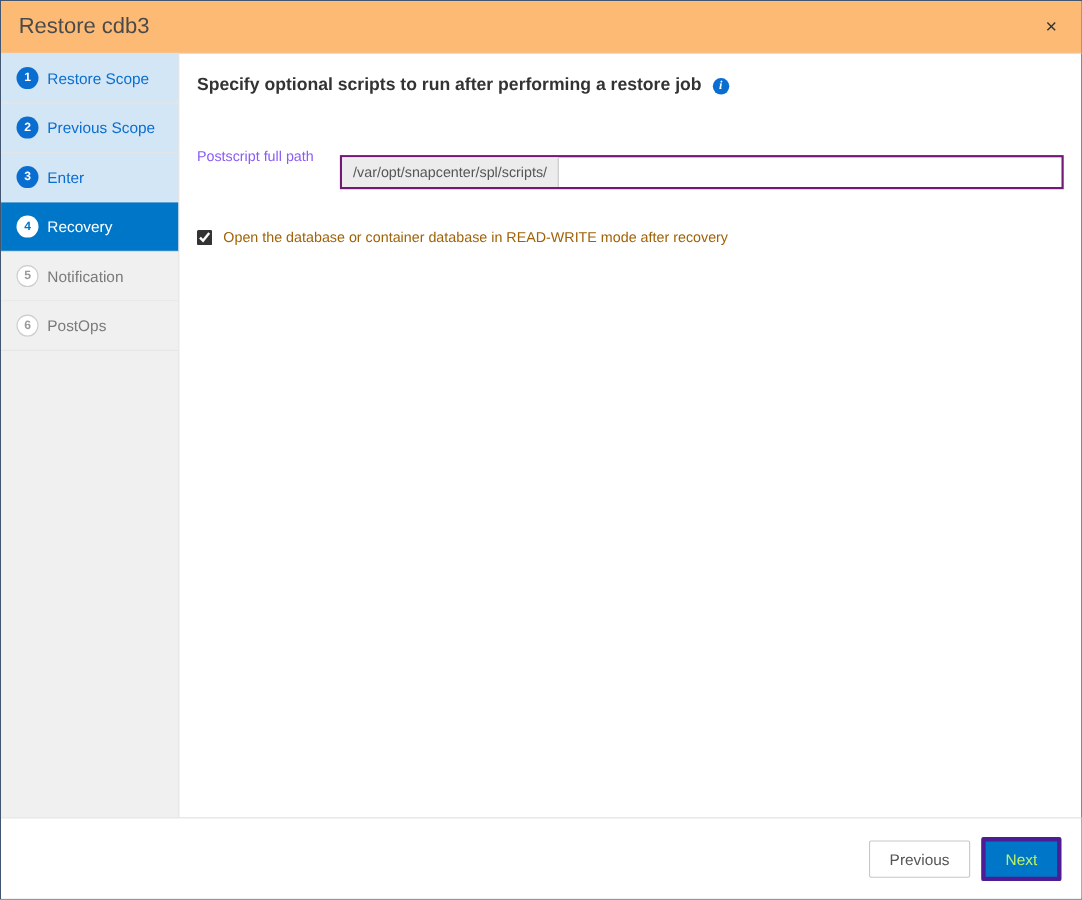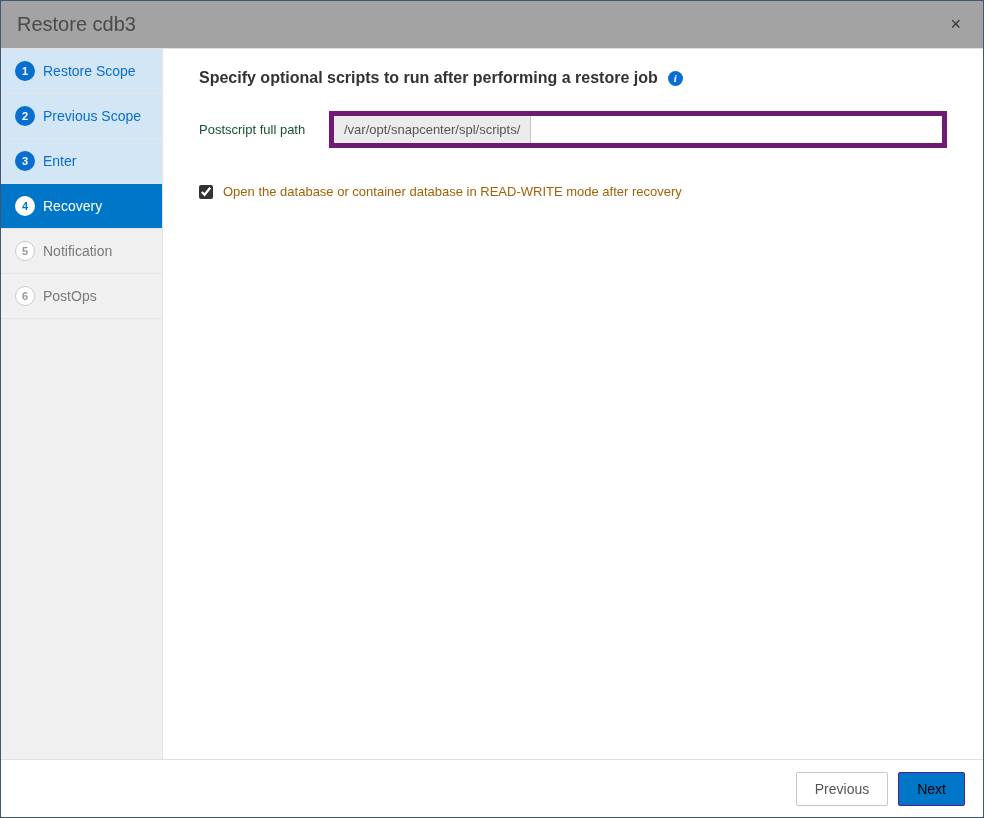--- a/index.html
+++ b/index.html
@@ -5,21 +5,21 @@
     * { box-sizing: border-box; margin: 0; padding: 0; }
     html, body { width: 984px; height: 818px; font-family: "Segoe UI", "Helvetica Neue", Arial, sans-serif; }
     .dialog {
       width: 984px; height: 818px;
       border: 1px solid #43566f;
       display: flex; flex-direction: column;
       background: #fff;
     }
     .titlebar {
       height: 48px; display: flex; align-items: center; justify-content: space-between;
-      padding: 0 16px; border-bottom: 1px solid #e0e0e0; background: #a3a3a3;
+      padding: 0 16px; border-bottom: 1px solid #e0e0e0; background: #fdba74;
     }
     .titlebar h1 { font-size: 20px; font-weight: 400; color: #4a4a4a; }
     .close { font-size: 18px; color: #333; cursor: pointer; padding: 4px 6px; }
     .body { flex: 1; display: flex; min-height: 0; }
     .sidebar {
       width: 162px; background: #f0f0f0; border-right: 1px solid #e5e5e5;
       display: flex; flex-direction: column;
     }
     .step {
       display: flex; align-items: center; gap: 8px;
@@ -30,54 +30,54 @@
       width: 20px; height: 20px; border-radius: 50%;
       display: flex; align-items: center; justify-content: center;
       font-size: 11px; font-weight: 600;
     }
     .step.completed { background: #d3e6f5; color: #0a6ed1; }
     .step.completed .num { background: #0a6ed1; color: #fff; }
     .step.current { background: #0076c8; color: #fff; }
     .step.current .num { background: #fff; color: #0076c8; }
     .step.upcoming { background: #f0f0f0; color: #7a7a7a; }
     .step.upcoming .num { background: #fff; color: #999; border: 1px solid #ccc; width: 20px; height: 20px; }
-    .main { flex: 1; padding: 20px 36px; display: flex; flex-direction: column; }
+    .main { flex: 1; padding: 20px 16px; display: flex; flex-direction: column; }
     .main-heading { font-size: 16px; font-weight: 600; color: #333; margin-bottom: 24px; display: flex; align-items: center; gap: 10px; }
     .info-icon {
       width: 15px; height: 15px; border-radius: 50%; background: #0a6ed1;
       color: #fff; font-size: 11px; font-weight: 700; display: inline-flex;
       align-items: center; justify-content: center; font-family: Georgia, serif; font-style: italic;
     }
     .form-row { display: flex; align-items: center; margin-bottom: 16px; }
-    .form-label { width: 130px; font-size: 13px; color: #14532d; }
-    .path-group { flex: 1; display: flex; border: 5px solid #701a75; }
+    .form-label { width: 130px; font-size: 13px; color: #8b5cf6; }
+    .path-group { flex: 1; display: flex; border: 2px solid #701a75; margin-top: 30px; }
     .path-prefix {
       background: #ececec; padding: 6px 10px; font-size: 13px; color: #555;
       border-right: 1px solid #c7c7c7; white-space: nowrap;
     }
     .path-input {
       flex: 1; border: none; padding: 6px 8px; font-size: 13px; outline: none;
     }
     .path-input::placeholder { color: #9a9a9a; }
     .args-input {
       flex: 1; border: 1px solid #c7c7c7; padding: 6px 8px; font-size: 13px; outline: none;
     }
     .checkbox-row { display: flex; align-items: center; gap: 10px; margin-top: 20px; }
     .checkbox-row input[type=checkbox] { width: 14px; height: 14px; accent-color: #333; }
     .checkbox-label { font-size: 13px; color: #a16207; }
     .footer {
-      height: 58px; border-top: 1px solid #e0e0e0; display: flex;
+      height: 74px; border-top: 1px solid #e0e0e0; display: flex;
       align-items: center; justify-content: flex-end; gap: 10px; padding: 0 18px;
       background: #fff;
     }
     .btn {
       padding: 8px 18px; font-size: 14px; border-radius: 2px; cursor: pointer;
     }
     .btn-secondary { background: #fff; color: #555; border: 1px solid #c7c7c7; }
-    .btn-primary { background: #0076c8; color: #000000; border: 1px solid #4c1d95; }
+    .btn-primary { background: #0076c8; color: #bef264; border: 4px solid #4c1d95; }
   </style>
 </head>
 <body>
 
 <div class="dialog">
   <div class="titlebar">
     <h1>Restore cdb3</h1>
     <span class="close">×</span>
   </div>
   <div class="body">

